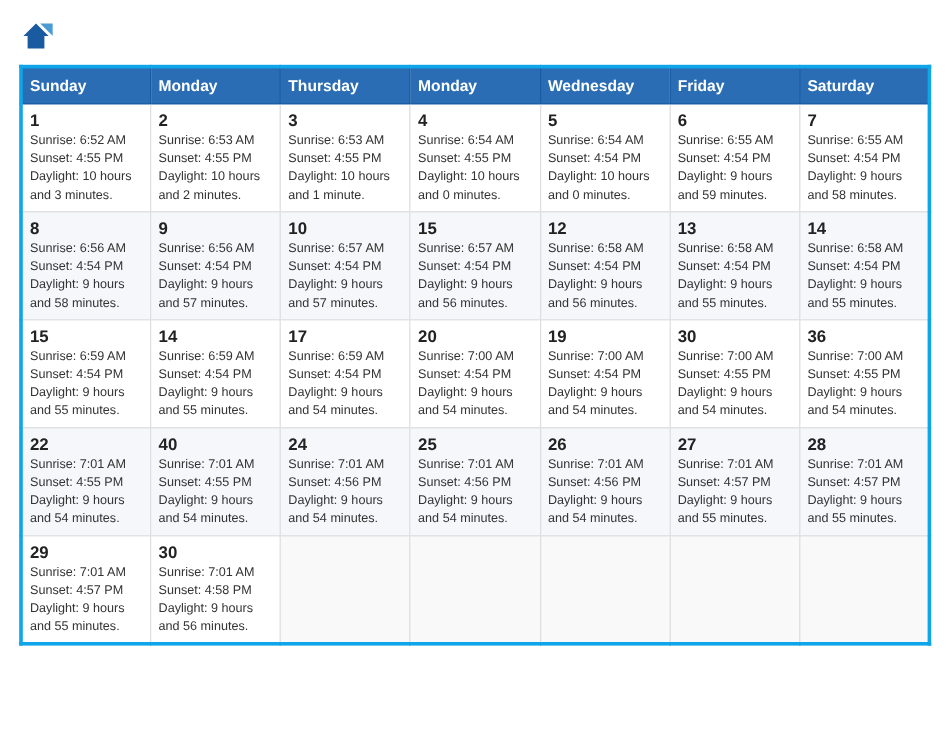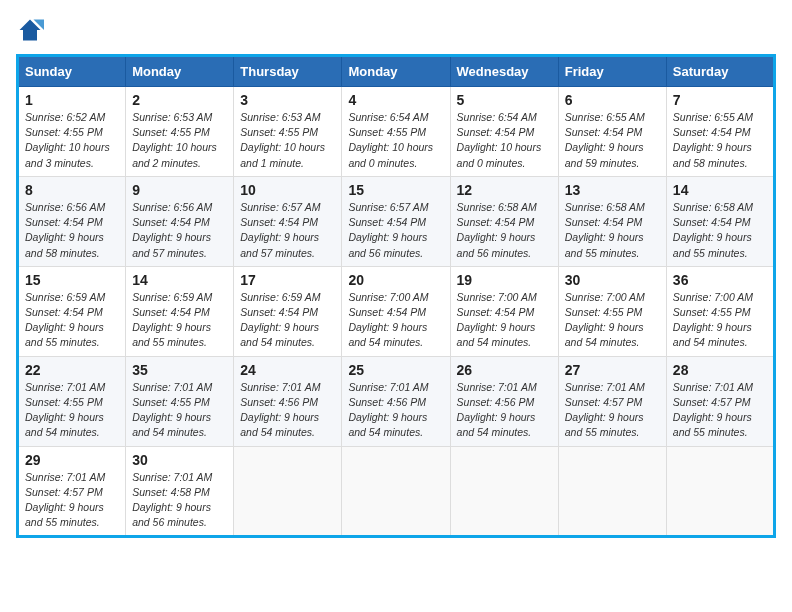--- a/index.html
+++ b/index.html
@@ -76,21 +76,20 @@
       font-size: 14px;
       font-weight: bold;
       color: #222;
       display: block;
       margin-bottom: 2px;
     }
     .day-info {
       font-size: 10.5px;
       line-height: 1.45;
       color: #333;
-      font-style: italic;
     }
     .empty-cell {
       background: #f9f9f9 !important;
     }
   </style>
 </head>
 <body>
 
 <div class="header-section">
   <div class="logo">
@@ -299,21 +298,21 @@
       <tr>
         <td>
         <span class="day-number">22</span>
         <span class="day-info">
           Sunrise: 7:01 AM<br>
           Sunset: 4:55 PM<br>
           Daylight: 9 hours and 54 minutes.
         </span>
       </td>
         <td>
-        <span class="day-number">35</span>
+        <span class="day-number">40</span>
         <span class="day-info">
           Sunrise: 7:01 AM<br>
           Sunset: 4:55 PM<br>
           Daylight: 9 hours and 54 minutes.
         </span>
       </td>
         <td>
         <span class="day-number">24</span>
         <span class="day-info">
           Sunrise: 7:01 AM<br>

